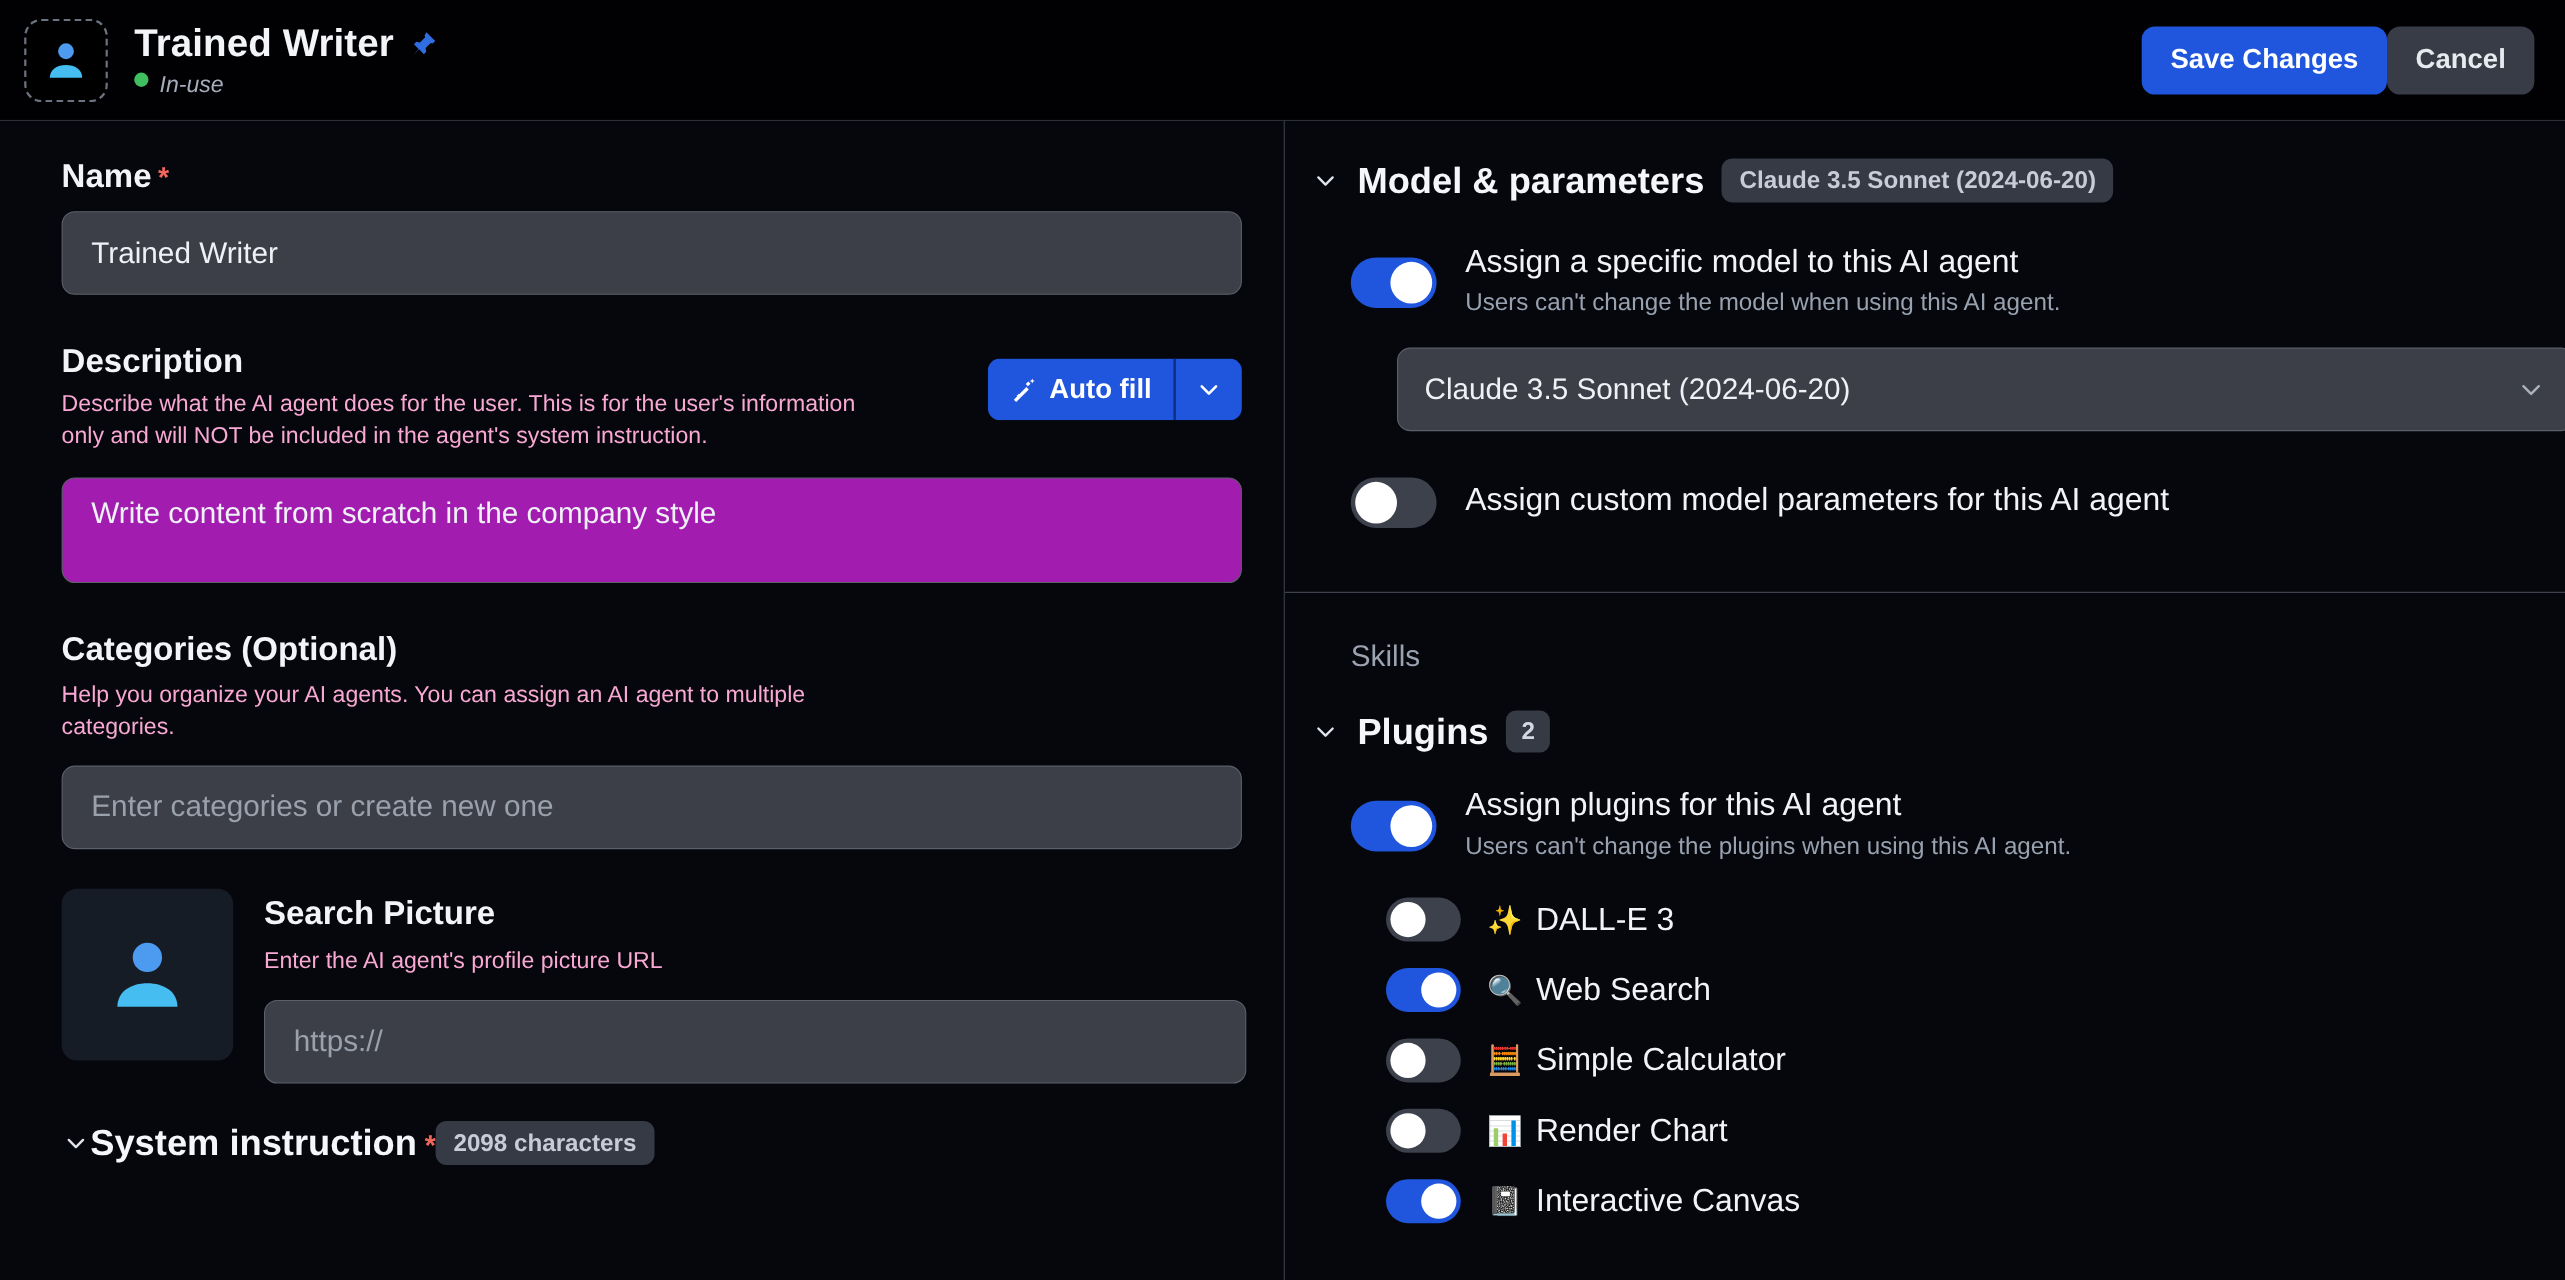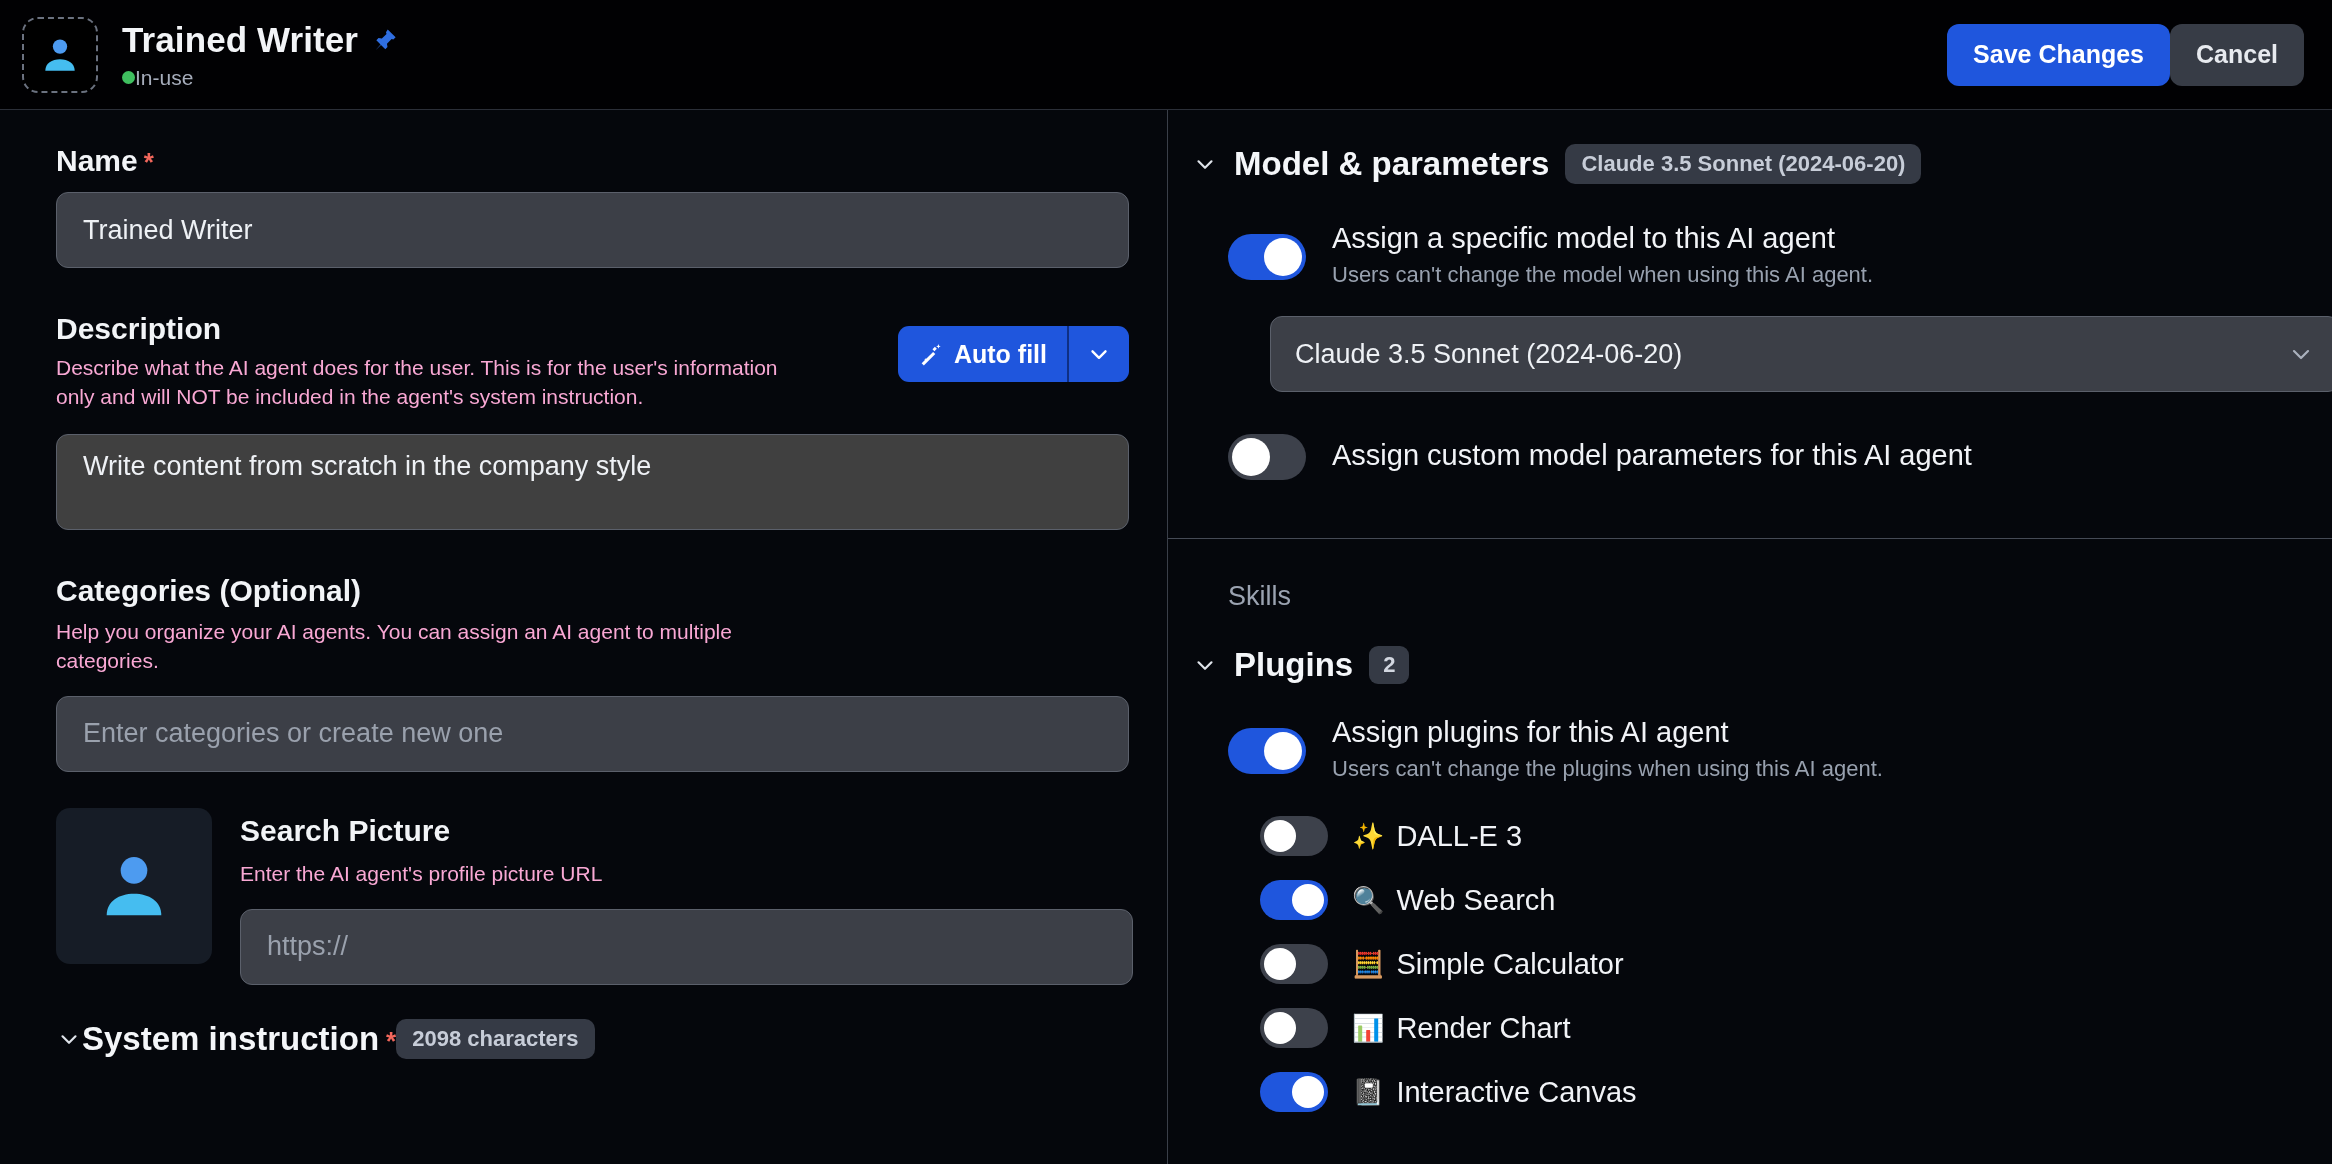--- a/index.html
+++ b/index.html
@@ -26,21 +26,21 @@
     border-radius: 16px;
     background: #000;
     display: flex; align-items: center; justify-content: center;
     flex: 0 0 auto;
   }
   .avatar-glyph { width: 42px; height: 42px; display:block; }
   .header-titles { margin-left: 24px; display: flex; flex-direction: column; justify-content: center; gap: 6px; }
   .title-row { display: flex; align-items: center; gap: 14px; }
   .agent-title { font-size: 35px; font-weight: bold; color: #f2f4f7; letter-spacing: .1px; }
   .pin-icon { display: inline-block; width: 26px; height: 26px; }
-  .status-row { display: flex; align-items: center; gap: 0; }
+  .status-row { display: flex; gap: 10px; font-style: italic; }
   .status-dot { width: 13px; height: 13px; border-radius: 50%; background: #3fbf5f; display:inline-block; }
   .status-text { font-size: 21px; color: #a6adbb; }
   .header-actions { margin-left: auto; display: flex; align-items: center; }
   .btn {
     border: none; border-radius: 12px;
     font-family: inherit; font-size: 25px; font-weight: bold;
     padding: 0 26px; height: 62px; cursor: pointer;
     display: flex; align-items: center; justify-content: center;
     white-space: nowrap;
   }
@@ -65,21 +65,21 @@
   .text-input {
     width: 1073px; height: 76px;
     background: #3c3f47; border: 1px solid #5b606b; border-radius: 12px;
     color: #eef1f5; font-family: inherit; font-size: 27px;
     padding: 0 26px; display: flex; align-items: center;
   }
   .text-input.placeholder { color: #9aa1ad; }
 
   .textarea-box {
     width: 1073px; height: 96px;
-    background: #404040; border: 1px solid #5b606b; border-radius: 12px;
+    background: #a21caf; border: 1px solid #5b606b; border-radius: 12px;
     color: #eef1f5; font-size: 27px;
     padding: 16px 26px; position: relative;
   }
 
   .desc-head { display: flex; align-items: flex-start; justify-content: space-between; width: 1073px; }
   .autofill-wrap { display: flex; align-items: stretch; border-radius: 11px; overflow: hidden; flex: 0 0 auto; margin-top: 14px; }
   .autofill-main {
     background: #1f56dd; color: #fff; font-size: 25px; font-weight: bold;
     padding: 0 20px; height: 56px; display: flex; align-items: center; gap: 11px;
     border: none; font-family: inherit; cursor: pointer;

